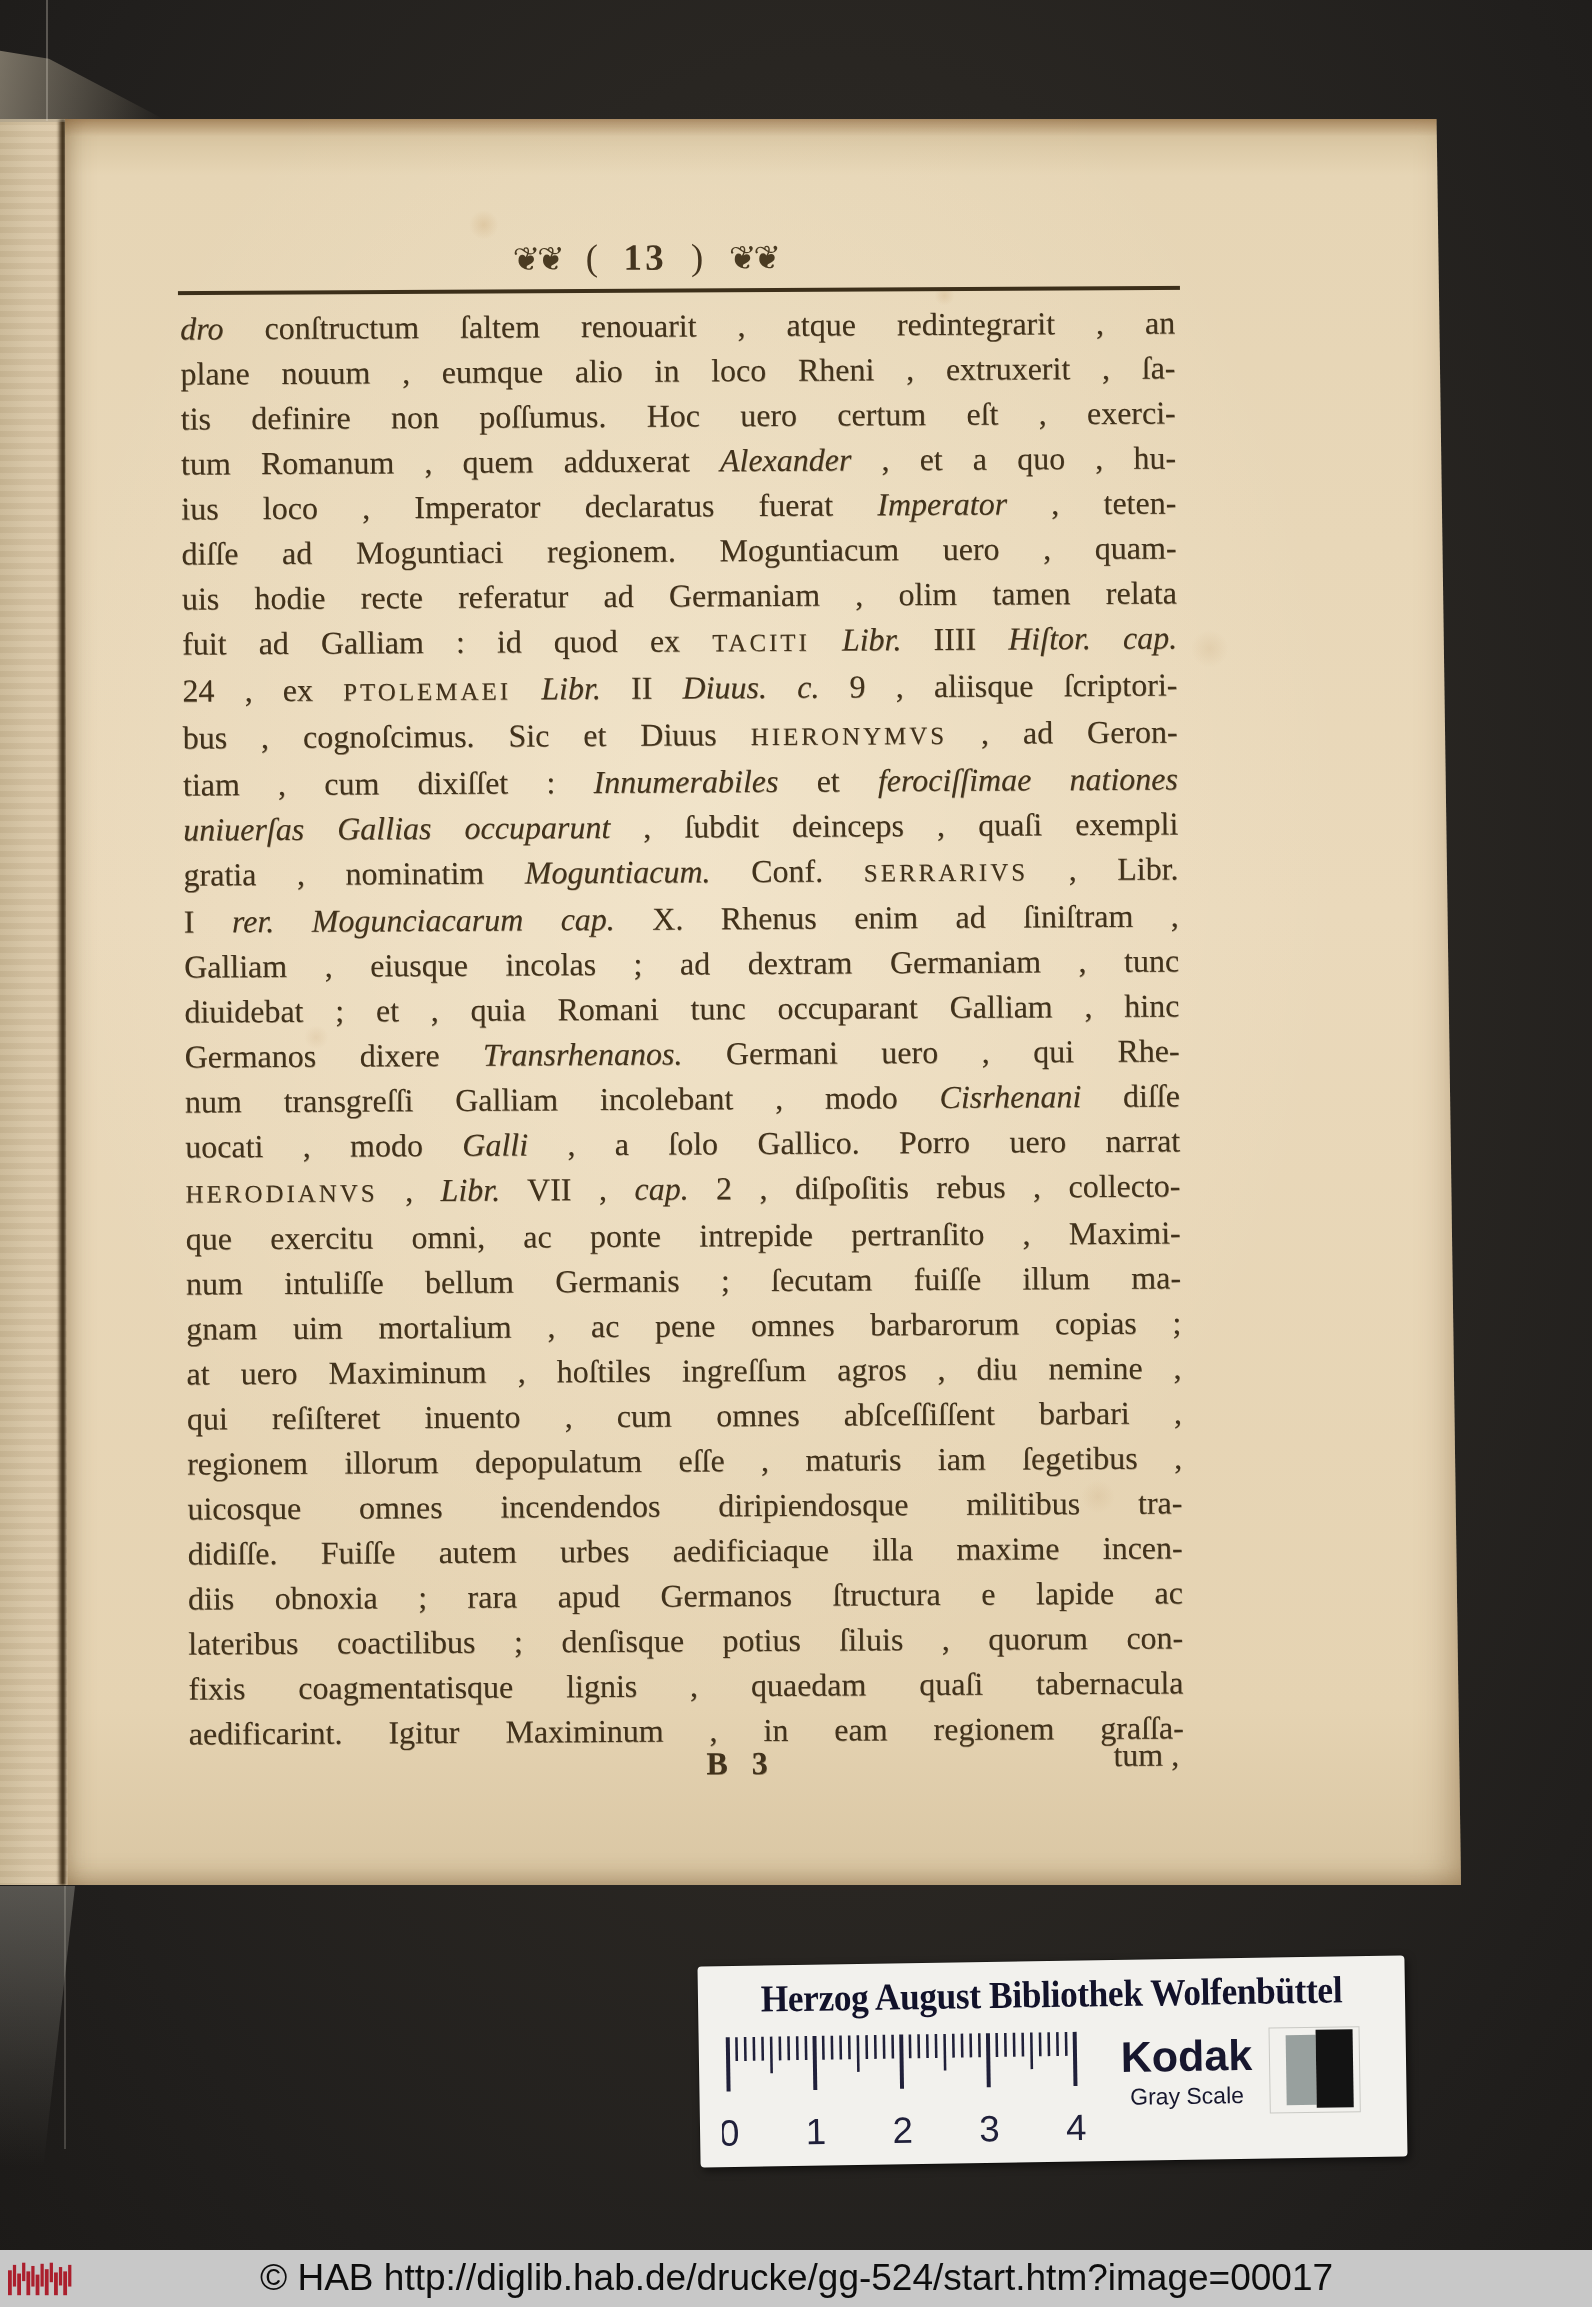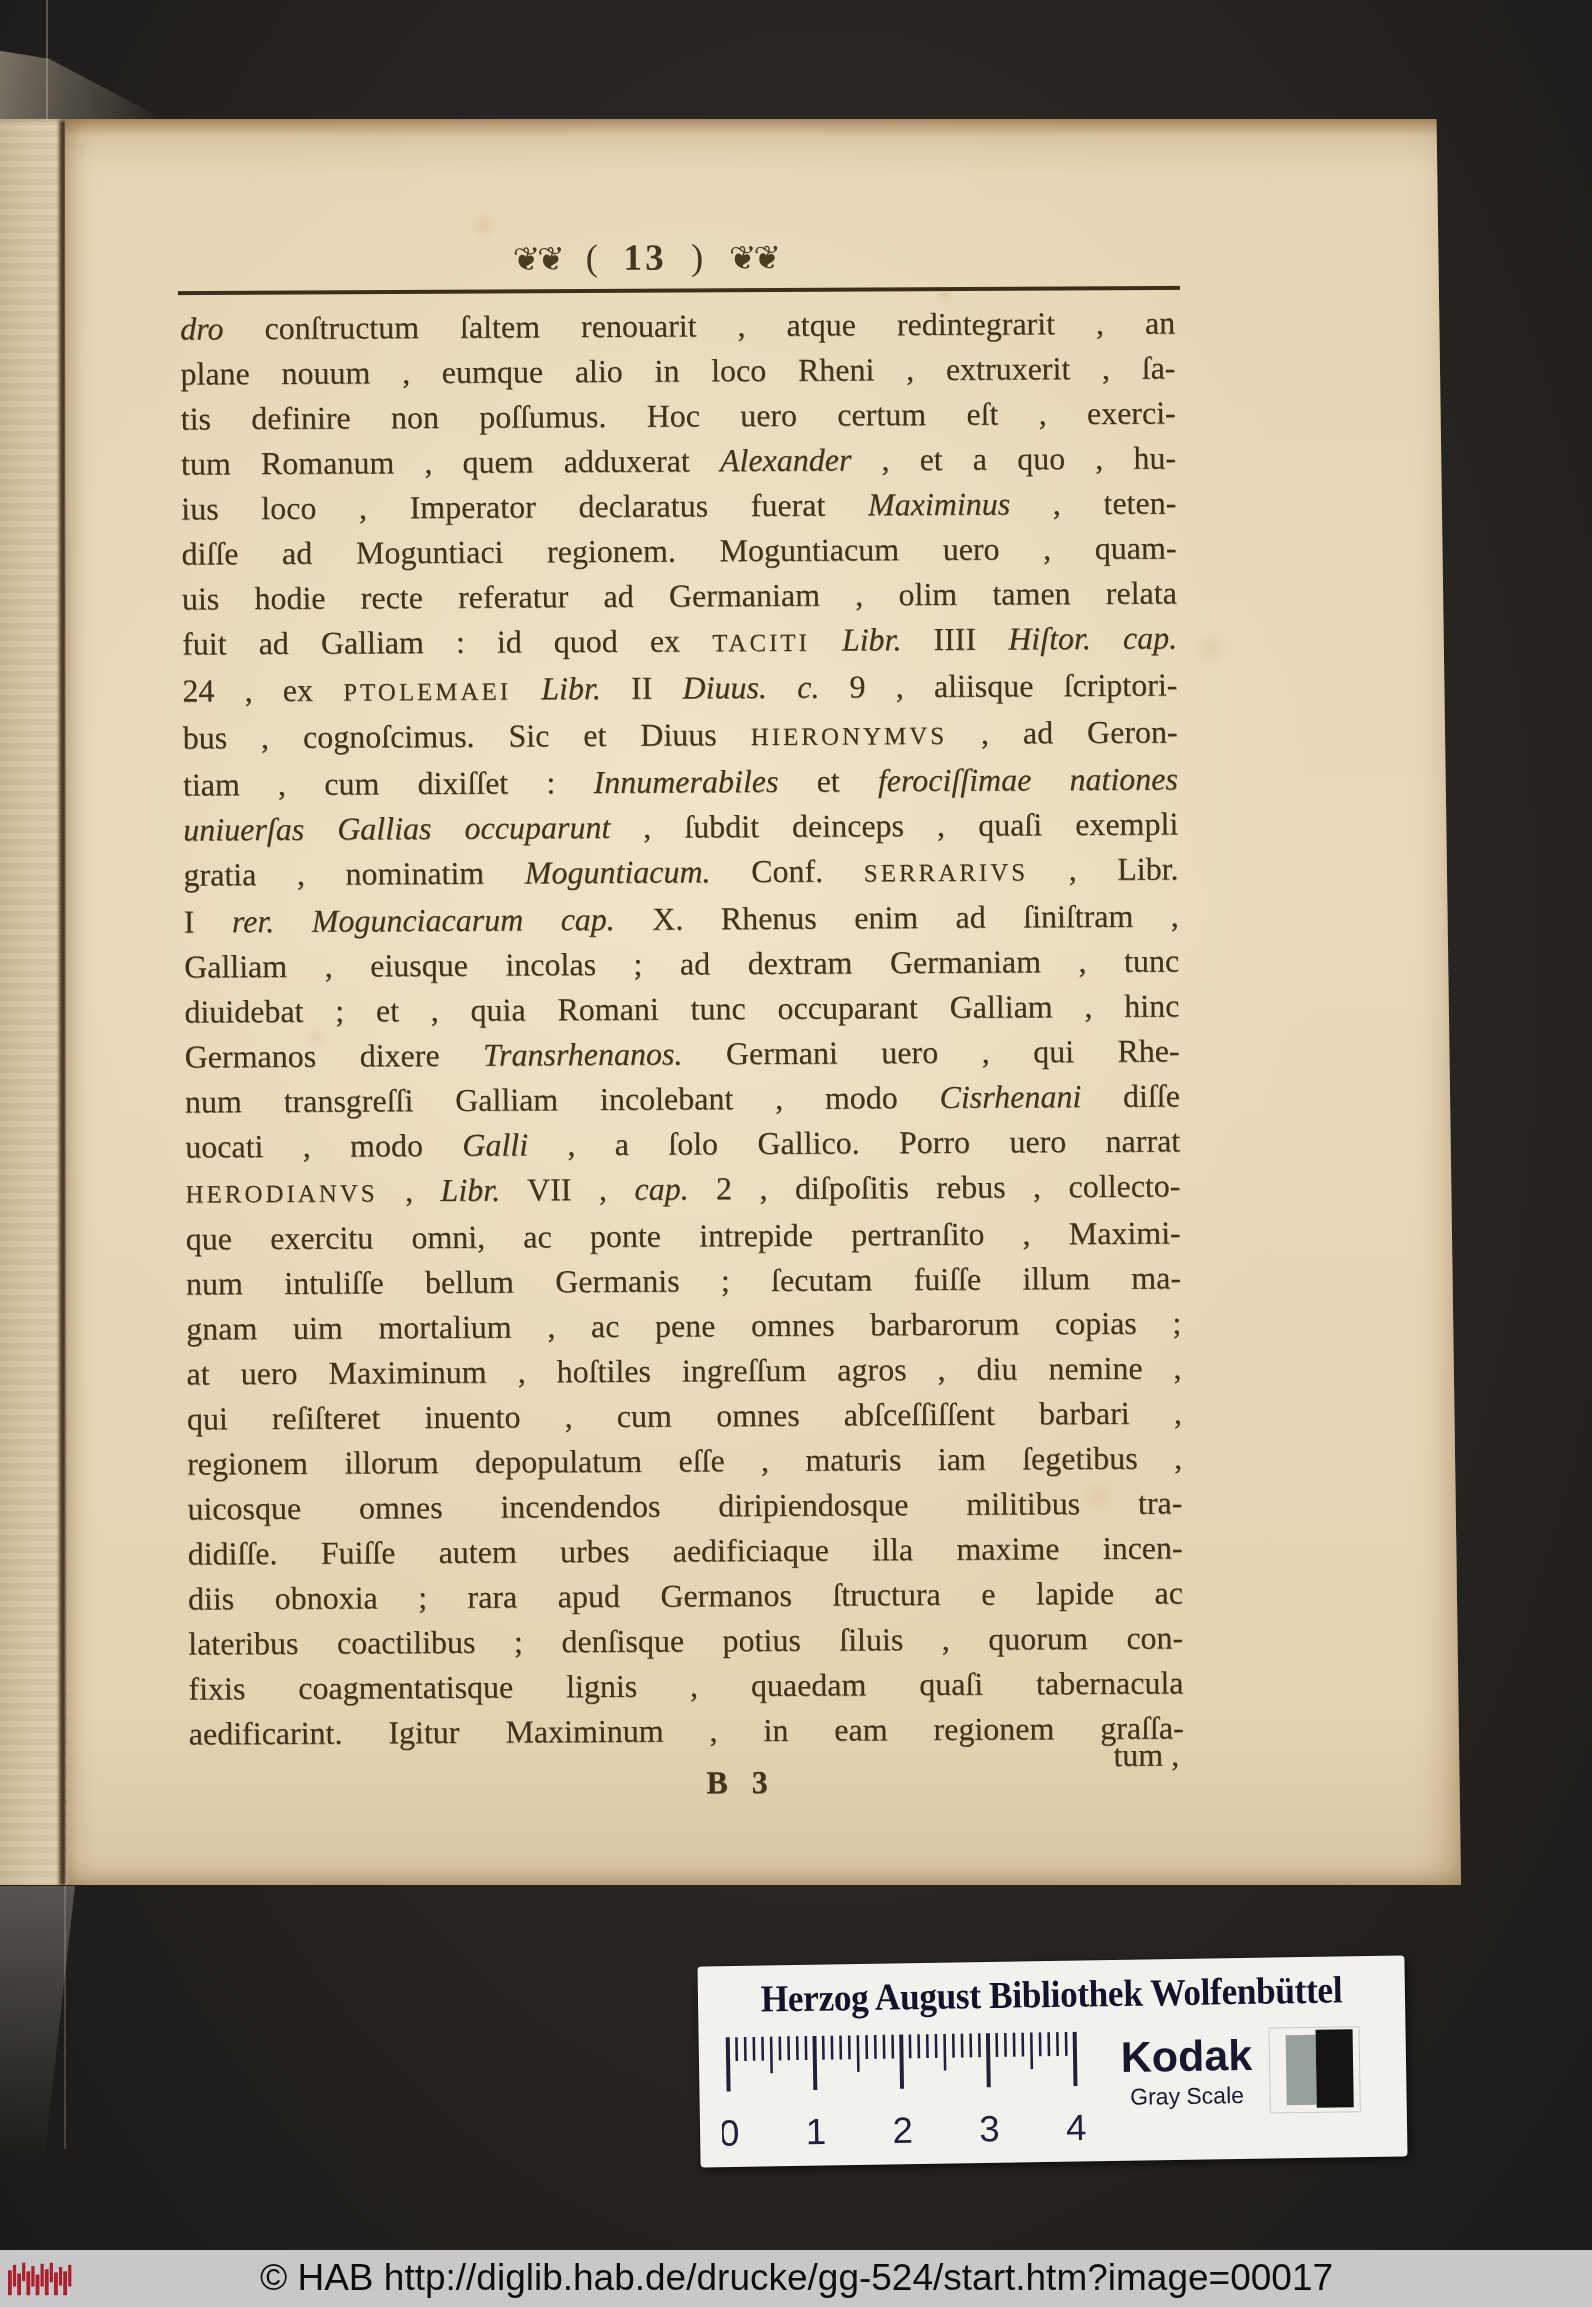--- a/index.html
+++ b/index.html
@@ -52,21 +52,21 @@
 
   .text-block{position:absolute;left:118px;top:184px;width:995px;color:#41321c;
     font-size:32px;line-height:45px;
     text-shadow:0.4px 0.6px 0.6px rgba(70,52,25,.45);}
   .tline{text-align:justify;text-align-last:justify;white-space:normal;}
   .tline .it{font-style:italic;}
   .tline .sc{font-size:.78em;letter-spacing:.12em;}
 
   .sig-row{position:absolute;left:118px;top:1626px;width:995px;height:48px;color:#41321c;
     font-size:32px;text-shadow:0.4px 0.6px 0.6px rgba(70,52,25,.45);}
-  .sig-mark{position:absolute;left:52%;letter-spacing:8px;font-weight:bold;margin-top:19px;}
+  .sig-mark{position:absolute;left:52%;letter-spacing:8px;font-weight:bold;}
   .catchword{position:absolute;right:4.8px;top:-6.4px;}
 
   
   .label{position:absolute;left:699px;top:1961px;width:707px;height:201px;background:#f2f1ed;
     transform:rotate(-0.9deg);border-radius:4px;
     box-shadow:0 0 0 0.8px rgba(0,0,0,.25),2.4px 3.2px 8px rgba(0,0,0,.55);}
   .label-title{position:absolute;left:0;top:11px;width:100%;text-align:center;
     font-family:"Liberation Serif","DejaVu Serif",serif;font-weight:bold;font-size:38px;
     letter-spacing:-0.4px;color:#12122a;transform:scaleX(.93);white-space:nowrap;}
   .ruler{position:absolute;left:22px;top:68px;width:374px;height:121px;}
@@ -105,21 +105,21 @@
         <span class="orn">❦❦</span><span class="paren">(</span><span class="pnum">13</span><span class="paren">)</span><span class="orn">❦❦</span>
       </div>
 
       <div class="header-rule"></div>
 
       <div class="text-block">
           <div class="tline"><span class="it">dro</span><span> conſtructum ſaltem renouarit , atque redintegrarit , an</span></div>
           <div class="tline"><span>plane nouum , eumque alio in loco Rheni , extruxerit , ſa-</span></div>
           <div class="tline"><span>tis definire non poſſumus. Hoc uero certum eſt , exerci-</span></div>
           <div class="tline"><span>tum Romanum , quem adduxerat </span><span class="it">Alexander</span><span> , et a quo , hu-</span></div>
-          <div class="tline"><span>ius loco , Imperator declaratus fuerat </span><span class="it">Maximinus</span><span> , teten-</span></div>
+          <div class="tline"><span>ius loco , Imperator declaratus fuerat </span><span class="it">Imperator</span><span> , teten-</span></div>
           <div class="tline"><span>diſſe ad Moguntiaci regionem. Moguntiacum uero , quam-</span></div>
           <div class="tline"><span>uis hodie recte referatur ad Germaniam , olim tamen relata</span></div>
           <div class="tline"><span>fuit ad Galliam : id quod ex </span><span class="sc">TACITI</span><span> </span><span class="it">Libr.</span><span> IIII </span><span class="it">Hiſtor. cap.</span></div>
           <div class="tline"><span>24 , ex </span><span class="sc">PTOLEMAEI</span><span> </span><span class="it">Libr.</span><span> II </span><span class="it">Diuus. c.</span><span> 9 , aliisque ſcriptori-</span></div>
           <div class="tline"><span>bus , cognoſcimus. Sic et Diuus </span><span class="sc">HIERONYMVS</span><span> , ad Geron-</span></div>
           <div class="tline"><span>tiam , cum dixiſſet : </span><span class="it">Innumerabiles</span><span> et </span><span class="it">ferociſſimae nationes</span></div>
           <div class="tline"><span class="it">uniuerſas Gallias occuparunt</span><span> , ſubdit deinceps , quaſi exempli</span></div>
           <div class="tline"><span>gratia , nominatim </span><span class="it">Moguntiacum.</span><span> Conf. </span><span class="sc">SERRARIVS</span><span> , Libr.</span></div>
           <div class="tline"><span>I </span><span class="it">rer. Mogunciacarum cap.</span><span> X. Rhenus enim ad ſiniſtram ,</span></div>
           <div class="tline"><span>Galliam , eiusque incolas ; ad dextram Germaniam , tunc</span></div>

